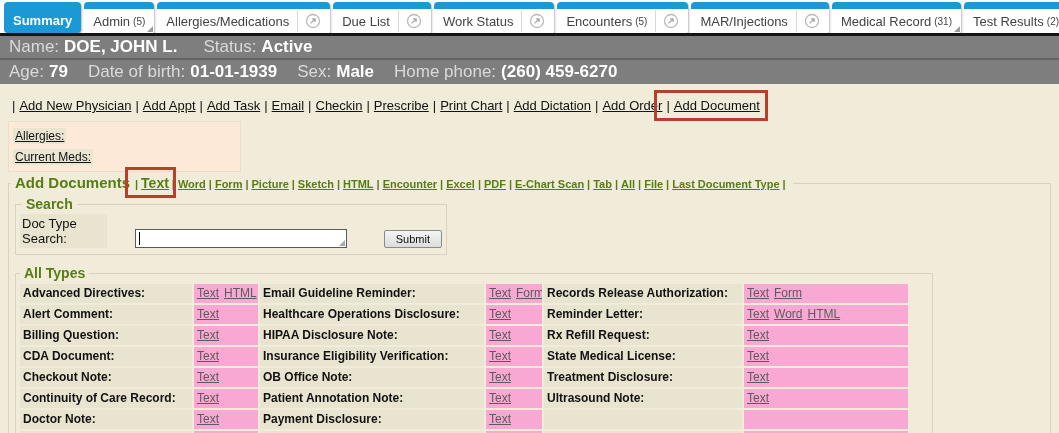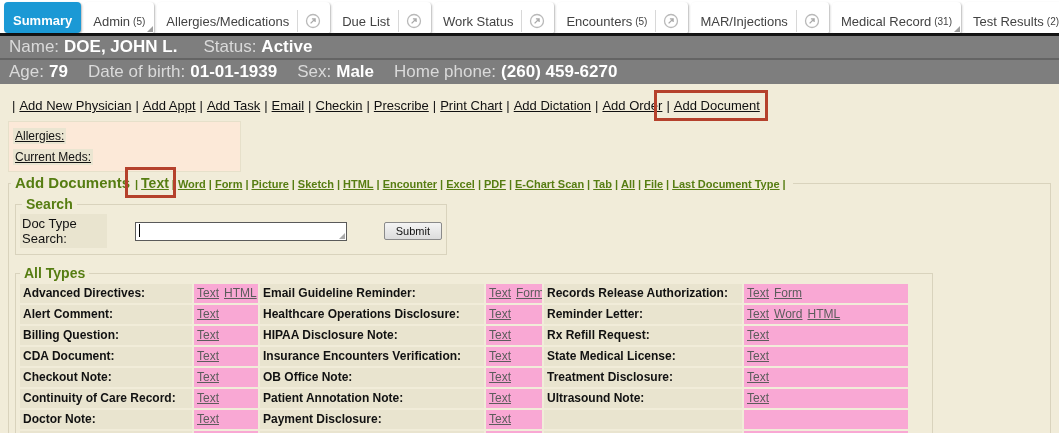--- a/index.html
+++ b/index.html
@@ -1,21 +1,21 @@
 <!DOCTYPE html>
 <html><head>
 <meta charset="utf-8">
 <style>
   * { box-sizing: border-box; margin: 0; padding: 0; }
   html,body { width:1059px; height:433px; overflow:hidden; }
   body { font-family:"Liberation Sans", sans-serif; background:#f1ecd9; position:relative; }
 
   
   .tabbar { height:36px; background:#fff; display:flex; gap:3px; padding:2px 0 0 4px; border-bottom:3px solid #161616; }
-  .tab { position:relative; display:flex; flex-direction:column; flex:0 0 auto; border-radius:4px 4px 2px 2px; box-shadow:1px 1px 2px rgba(0,0,0,.28); cursor:pointer;align-items:center; }
+  .tab { position:relative; display:flex; flex-direction:column; flex:0 0 auto; border-radius:4px 4px 2px 2px; box-shadow:1px 1px 2px rgba(0,0,0,.28); cursor:pointer; }
   .tab-top { height:7px; background:#1b99d5; border-radius:4px 4px 0 0; }
   .tab-body { flex:1; background:#fff; display:flex; align-items:center; padding:0 9px; font-size:13px; color:#434343; white-space:nowrap; border-radius:0 0 2px 2px; }
   .tab.active { background:#1b99d5; border-radius:4px; }
   .tab.active .tab-top { background:transparent; height:5px; }
   .tab.active .tab-body { background:transparent; color:#fff; font-weight:bold; }
   .tab-count { font-size:10px; margin-left:3px; }
   .tab-sep { width:1px; align-self:stretch; background:#d8d8d8; margin:1px 0 1px 8px; }
   .popout { margin-left:7px; display:flex; align-items:center; }
   .corner { position:absolute; right:1px; bottom:1px; width:0; height:0; border-left:6px solid transparent; border-bottom:6px solid #9d9d9d; }
 
@@ -42,21 +42,21 @@
   legend { padding:0 4px; margin-left:2px; white-space:nowrap; }
   .outer-fieldset { margin-top:2px; width:1043px; border-bottom:none; min-height:260px; }
   .ad-title { color:#567d12; font-size:15px; font-weight:bold; margin-right:2px; }
   .doc-links .sep { color:#567d12; font-weight:bold; font-size:11px; margin:0 3px; }
   .doc-links a { color:#567d12; font-weight:bold; font-size:11px; text-decoration:underline; cursor:pointer; }
   .doc-links a.big { font-size:14px; }
 
   .green-legend { color:#567d12; font-size:14px; font-weight:bold; }
 
   .search-fieldset { margin:4px 0 0 6px; width:432px; padding:1px 4px 6px 4px; }
-  .search-row { display:flex; align-items:center; margin-top:1px;gap:24px; }
+  .search-row { display:flex; align-items:flex-end; margin-top:1px;gap:24px; }
   .search-row .field-label { font-size:13px; color:#111; background:#e9e4cf; padding:2px 2px; }
   .input-wrap { position:relative; margin-left:4px; }
   .input-wrap input { width:212px; height:19px; border:1px solid #5a5a5a; background:#fff; font-size:12px; padding:1px 3px; }
   .caret { position:absolute; left:4px; top:3px; width:1px; height:13px; background:#000; }
   .resize-grip { position:absolute; right:2px; bottom:2px; width:0; height:0; border-left:6px solid transparent; border-bottom:6px solid #aaa; }
   .submit-btn { margin-left:13px; font-size:11px; font-family:"Liberation Sans",sans-serif; padding:2px 11px; background:linear-gradient(#f4f4f4,#dcdcdc); border:1px solid #8a8a8a; border-radius:2px; color:#111; cursor:pointer; }
 
   .types-fieldset { margin:10px 0 0 6px; width:918px; padding:1px 2px 10px 2px; }
   .types-table { display:grid; grid-template-columns:172px 64px 224px 56px 198px 164px; gap:2px; margin:2px 0 0 2px; font-size:12px; }
   .cell { line-height:15px; padding:2px 2px 2px 3px; overflow:hidden; white-space:nowrap; }
@@ -223,21 +223,21 @@
         <div class="cell cell-label">Reminder Letter:</div>
         <div class="cell cell-links"><a>Text</a><a>Word</a><a>HTML</a></div>
         <div class="cell cell-label">Billing Question:</div>
         <div class="cell cell-links"><a>Text</a></div>
         <div class="cell cell-label">HIPAA Disclosure Note:</div>
         <div class="cell cell-links"><a>Text</a></div>
         <div class="cell cell-label">Rx Refill Request:</div>
         <div class="cell cell-links"><a>Text</a></div>
         <div class="cell cell-label">CDA Document:</div>
         <div class="cell cell-links"><a>Text</a></div>
-        <div class="cell cell-label">Insurance Encounters Verification:</div>
+        <div class="cell cell-label">Insurance Eligibility Verification:</div>
         <div class="cell cell-links"><a>Text</a></div>
         <div class="cell cell-label">State Medical License:</div>
         <div class="cell cell-links"><a>Text</a></div>
         <div class="cell cell-label">Checkout Note:</div>
         <div class="cell cell-links"><a>Text</a></div>
         <div class="cell cell-label">OB Office Note:</div>
         <div class="cell cell-links"><a>Text</a></div>
         <div class="cell cell-label">Treatment Disclosure:</div>
         <div class="cell cell-links"><a>Text</a></div>
         <div class="cell cell-label">Continuity of Care Record:</div>

